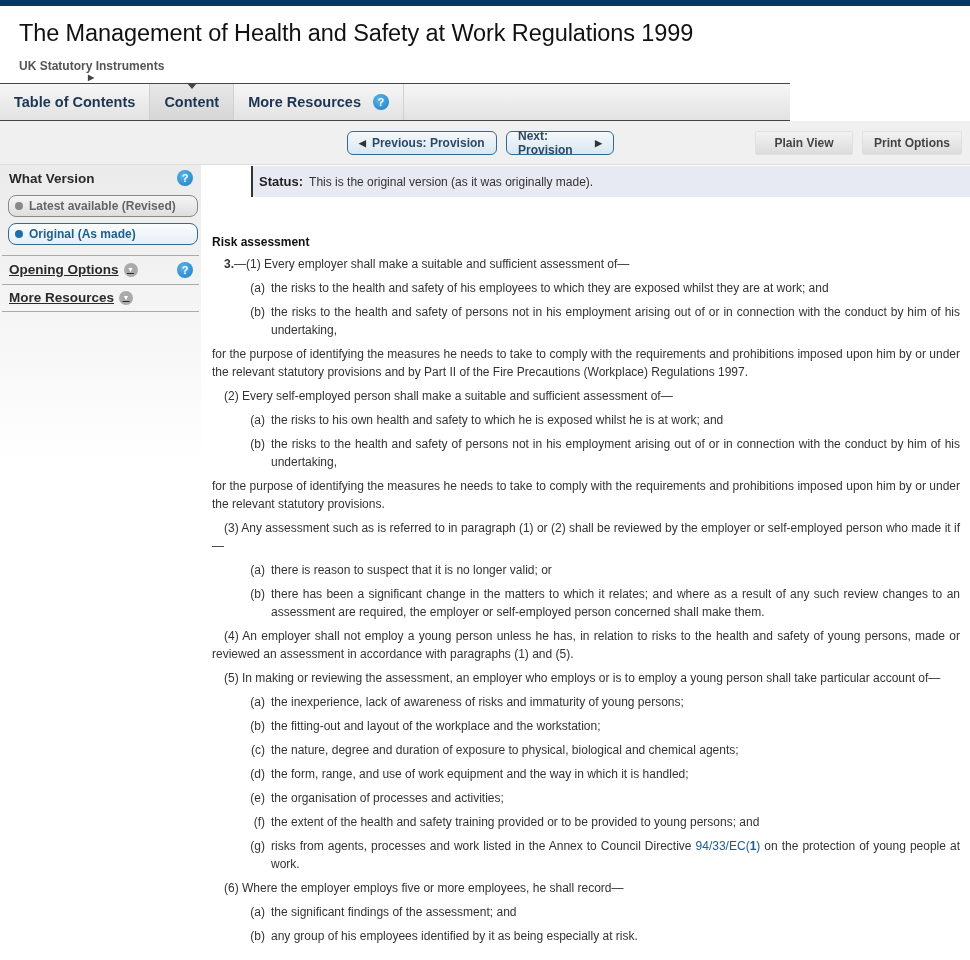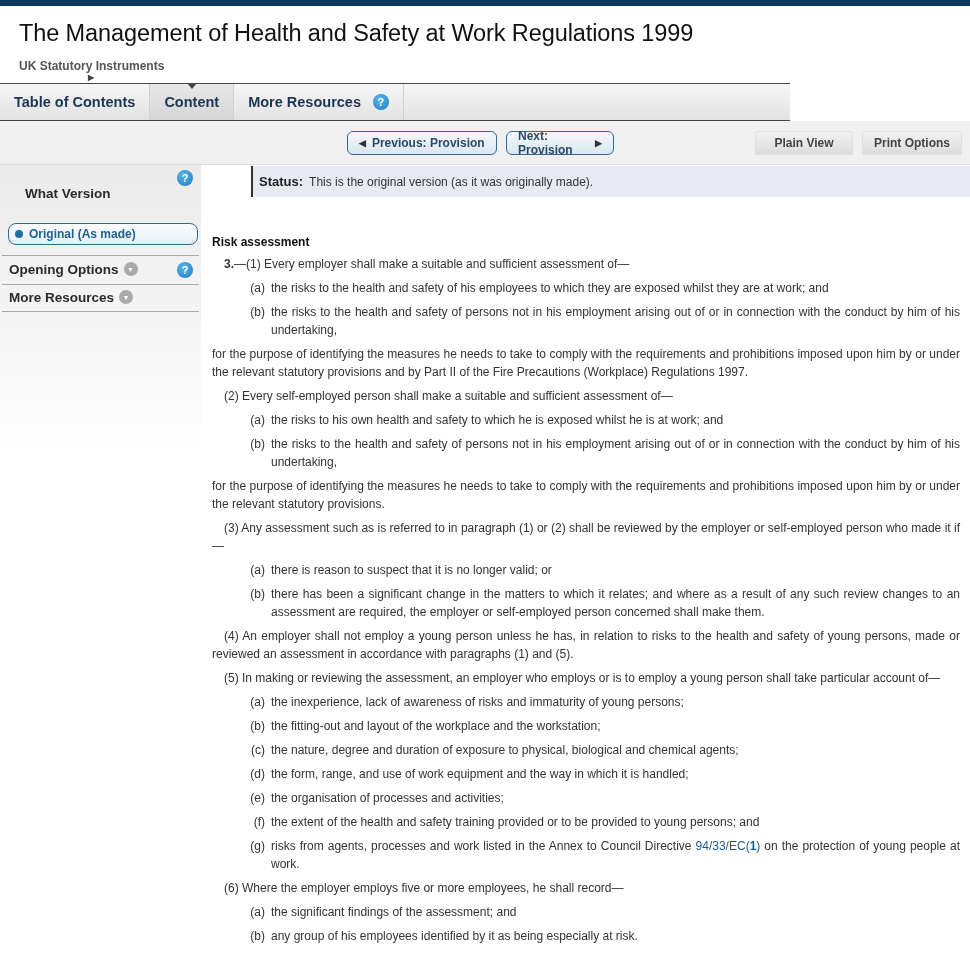--- a/index.html
+++ b/index.html
@@ -33,21 +33,21 @@
   .sidebar { position: absolute; left: 0; top: 165px; width: 201px; height: 300px; background: linear-gradient(#ebebeb, #ffffff); }
   .sb-head { position: absolute; left: 9px; font-size: 13.5px; font-weight: bold; color: #2a2a2a; }
   .sb-help { position: absolute; left: 177px; width: 16px; height: 16px; border-radius: 50%; background: radial-gradient(circle at 40% 35%, #5cb6ea, #1a7bc0); color: #fff; font-size: 11px; font-weight: bold; display: flex; align-items: center; justify-content: center; }
   .ver-opt { position: absolute; left: 8px; width: 190px; height: 22px; border-radius: 8px; font-size: 12px; font-weight: bold; display: flex; align-items: center; padding-left: 6px; cursor: pointer; }
   .ver-opt .dot { width: 8px; height: 8px; border-radius: 50%; margin-right: 6px; }
   .ver-opt.latest { border: 1px solid #888; background: linear-gradient(#f5f5f5, #dedede); color: #666; }
   .ver-opt.latest .dot { background: #888; }
   .ver-opt.orig { border: 1px solid #2f6b93; background: linear-gradient(#fafcfd, #e6eff6); color: #1e5f8f; }
   .ver-opt.orig .dot { background: #1e6fa8; }
   .sb-divider { position: absolute; left: 2px; width: 197px; height: 1px; background: #aaa; }
-  .sb-section { position: absolute; left: 9px; font-size: 13.5px; font-weight: bold; color: #2a2a2a; display: flex; align-items: flex-start; cursor: pointer; }
+  .sb-section { position: absolute; left: 9px; font-size: 13.5px; font-weight: bold; color: #2a2a2a; display: flex; align-items: center; cursor: pointer; text-decoration: underline; }
   .sb-section .chev { display: inline-flex; width: 14px; height: 14px; border-radius: 50%; background: #aaa; color: #fff; font-size: 7px; align-items: center; justify-content: center; margin-left: 5px; }
 
   .status-bar { position: absolute; left: 203px; top: 166px; width: 767px; height: 31px; background: #e7eaf2; border-left: 2px solid #333; font-size: 12px; display: flex; align-items: center; padding-left: 6px; color: #333; margin-left: 48px; }
   .status-bar .label { font-weight: bold; font-size: 13px; color: #222; margin-right: 6px; }
 
   .content { position: absolute; left: 212px; top: 233px; width: 748px; font-size: 12px; color: #333; line-height: 18px; }
   .heading { font-weight: bold; color: #111; font-size: 12px; margin-bottom: 4px; }
   .para { text-align: justify; margin-bottom: 6px; }
   .para.indent { text-indent: 12px; }
   .num { font-weight: bold; }
@@ -92,22 +92,26 @@
   </div>
   <div class="nav-btn next" style="left:506px; width:108px;">
     <span>Next: Provision</span>
     <span class="tri">▶</span>
   </div>
   <div class="gray-btn" style="left:755px; width:98px;">Plain View</div>
   <div class="gray-btn" style="left:862px; width:100px;">Print Options</div>
 </div>
 
 <div class="sidebar">
-  <div class="sb-head" style="top:21px;margin-left:16px;">What Version</div>
+  <div class="sb-head" style="top:6px;">What Version</div>
   <div class="sb-help" style="top:5px;">?</div>
+  <div class="ver-opt latest" style="top:30px;">
+    <span class="dot"></span>
+    <span>Latest available (Revised)</span>
+  </div>
   <div class="ver-opt orig" style="top:58px;">
     <span class="dot"></span>
     <span>Original (As made)</span>
   </div>
   <div class="sb-divider" style="top:90px;"></div>
   <div class="sb-section" style="top:97px;">
     <span>Opening Options</span>
     <span class="chev">▼</span>
   </div>
   <div class="sb-help" style="top:97px;">?</div>

